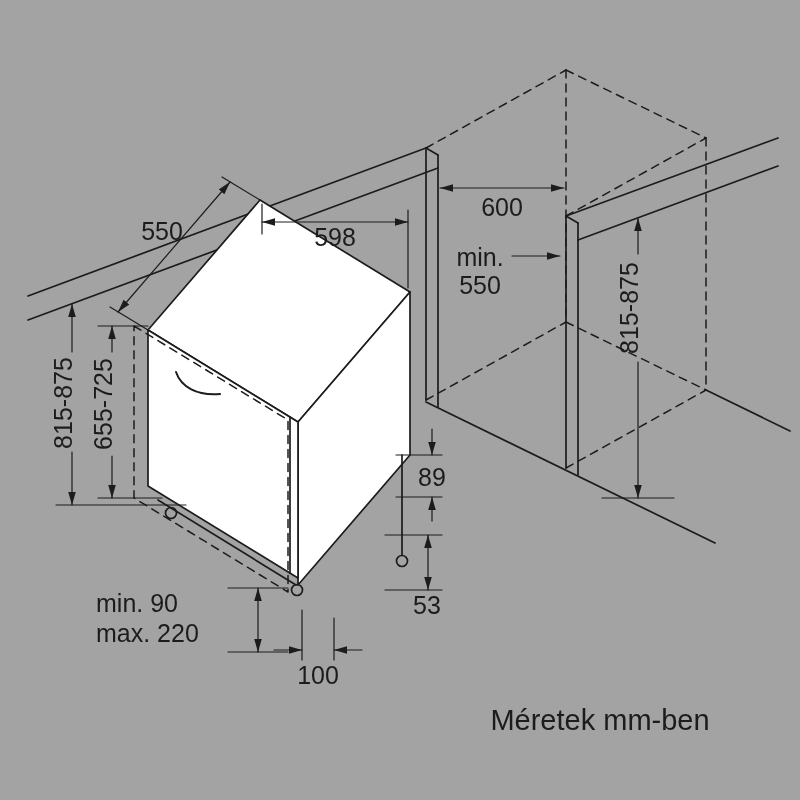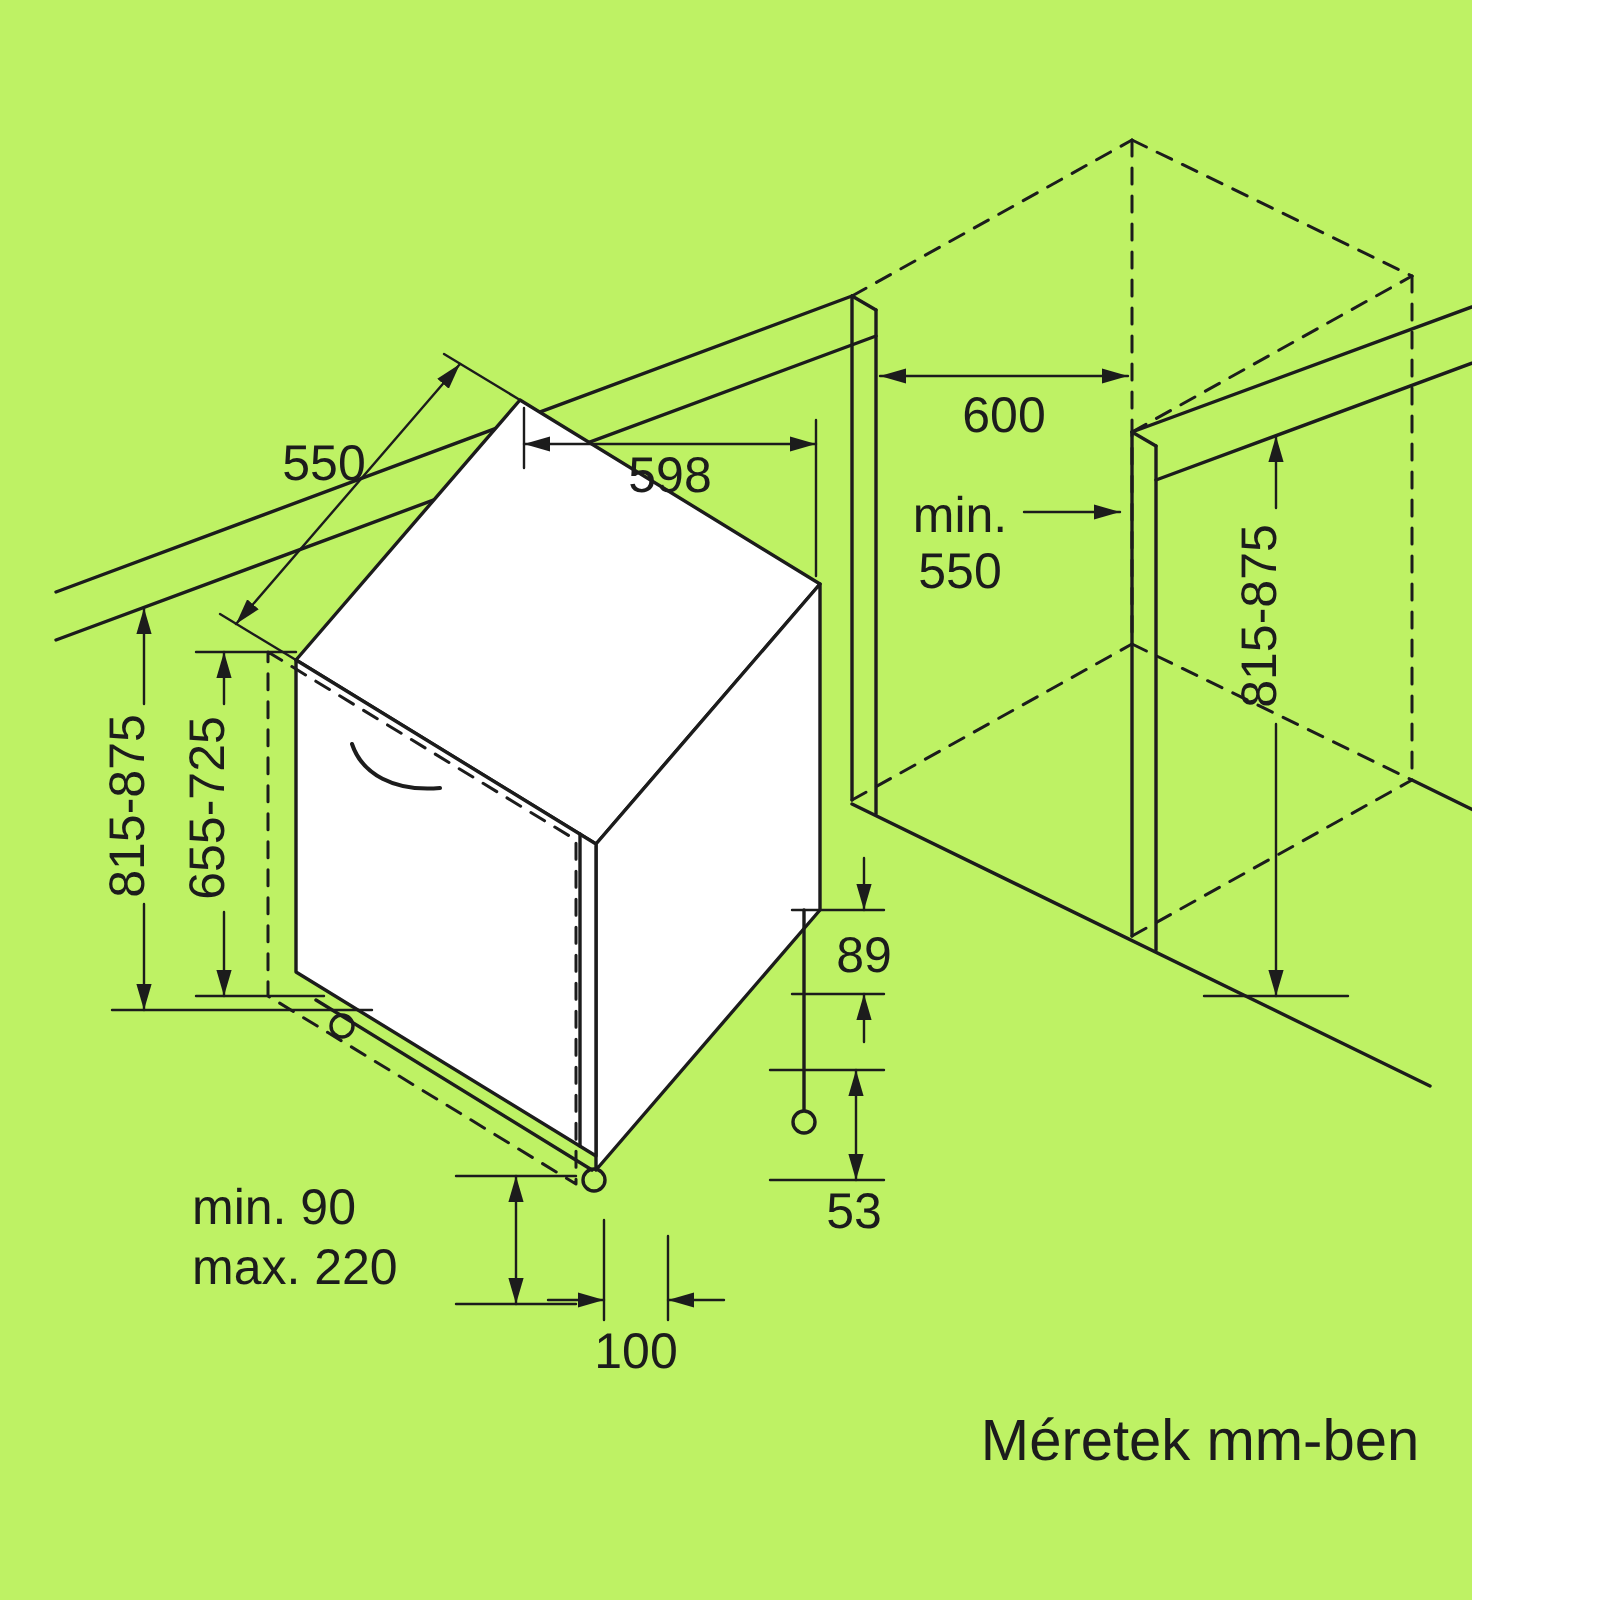--- a/index.html
+++ b/index.html
@@ -1,16 +1,16 @@
 <!DOCTYPE html>
 <html><head>
 <meta charset="utf-8">
 <style>
   html,body{margin:0;padding:0;background:#ffffff;}
-  .stage{position:relative;width:736px;height:800px;background:#bef264;overflow:hidden;}
+  .stage{position:relative;width:800px;height:800px;background:#a3a3a3;overflow:hidden;}
   svg text{font-family:"Liberation Sans","DejaVu Sans",sans-serif;fill:#1c1c1c;}
   .dim{font-size:25px;}
   .cap{font-size:29px;}
 </style>
 </head>
 <body>
 
 <div class="stage">
 <svg width="800" height="800" viewBox="0 0 800 800">
   <defs>

